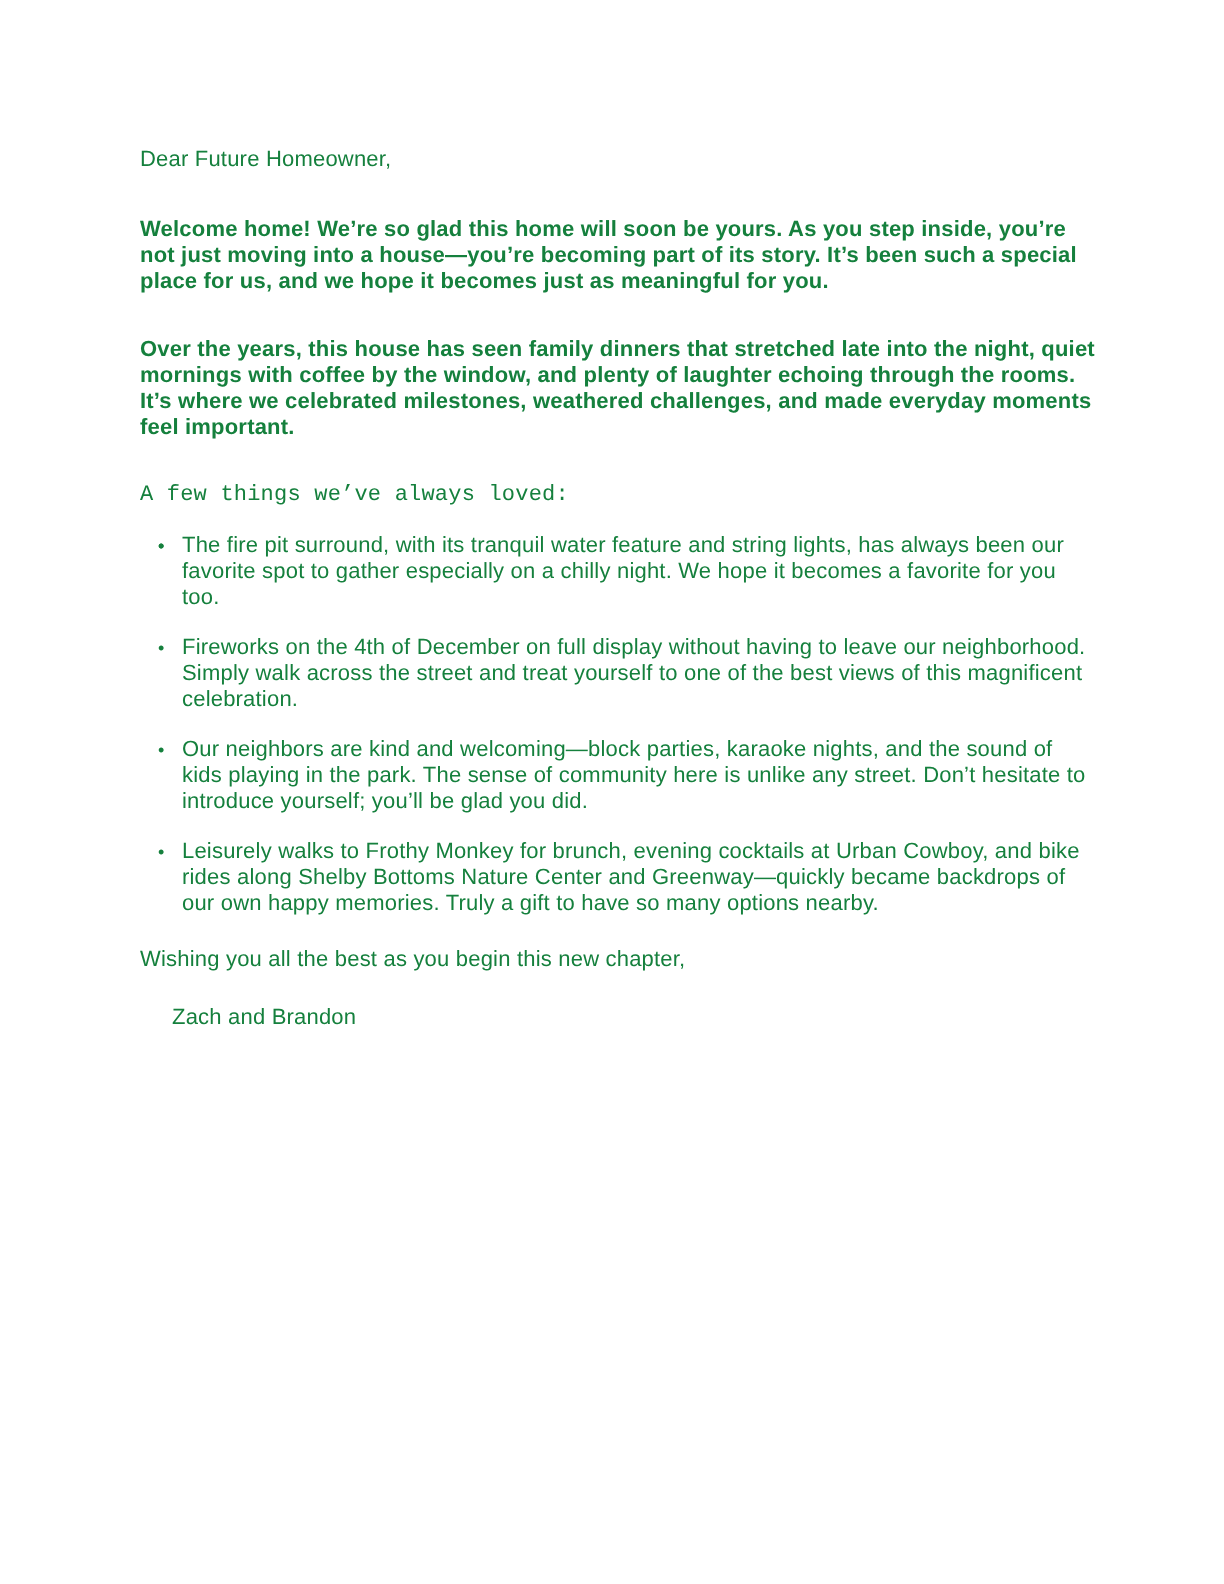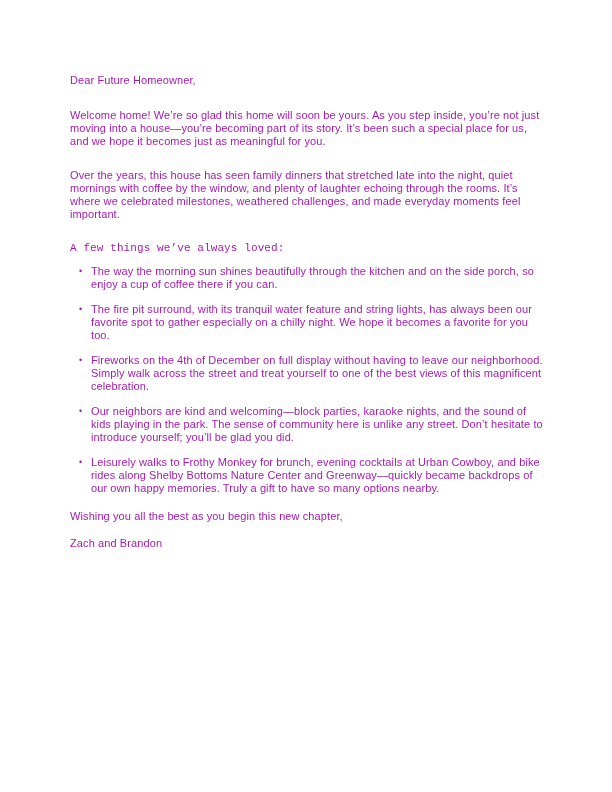--- a/index.html
+++ b/index.html
@@ -6,38 +6,39 @@
     margin: 0;
     padding: 0;
     background: #ffffff;
   }
   .page {
     position: relative;
     width: 612px;
     height: 564px;
     background: #ffffff;
     font-family: "Liberation Sans", "DejaVu Sans", sans-serif;
-    color: #a21caf;
+    color: #15803d;
     overflow: hidden;
     box-sizing: border-box;
   }
   .content {
     position: absolute;
     left: 70px;
     top: 74px;
     width: 478px;
     font-size: 11px;
     line-height: 13px;
     letter-spacing: 0.1px;
   }
   .salutation {
     margin: 0 0 22px 0;
   }
   .para {
     margin: 0 0 21px 0;
+    font-weight: bold;
   }
   .list-intro {
     margin: 0 0 10px 0;
     font-family: Liberation Mono, monospace;
   }
   ul.loved-list {
     list-style: none;
     margin: 0 0 15px 0;
     padding: 0;
   }
@@ -56,41 +57,40 @@
     font-size: 9px;
     line-height: 13px;
   }
   .closing {
     margin: 15px 0 22px 0;
   }
   .valediction {
     margin: 15px 0 14px 0;
   }
   .signature {
-    margin: 0;
+    margin: 16px;
   }
 </style>
 </head>
 <body>
 
 <div class="page">
   <div class="content">
 
     <p class="salutation">Dear Future Homeowner,</p>
 
     <p class="para">Welcome home! We’re so glad this home will soon be yours. As you step inside, you’re not just moving into a house—you’re becoming part of its story. It’s been such a special place for us, and we hope it becomes just as meaningful for you.</p>
 
     <p class="para">Over the years, this house has seen family dinners that stretched late into the night, quiet mornings with coffee by the window, and plenty of laughter echoing through the rooms. It’s where we celebrated milestones, weathered challenges, and made everyday moments feel important.</p>
 
     <p class="list-intro">A few things we’ve always loved:</p>
 
     <ul class="loved-list">
       <li>
         <span class="bullet-marker">•</span>
-        <span>The way the morning sun shines beautifully through the kitchen and on the side porch, so enjoy a cup of coffee there if you can.</span>
       </li>
       <li>
         <span class="bullet-marker">•</span>
         <span>The fire pit surround, with its tranquil water feature and string lights, has always been our favorite spot to gather especially on a chilly night. We hope it becomes a favorite for you too.</span>
       </li>
       <li>
         <span class="bullet-marker">•</span>
         <span>Fireworks on the 4th of December on full display without having to leave our neighborhood. Simply walk across the street and treat yourself to one of the best views of this magnificent celebration.</span>
       </li>
       <li>

